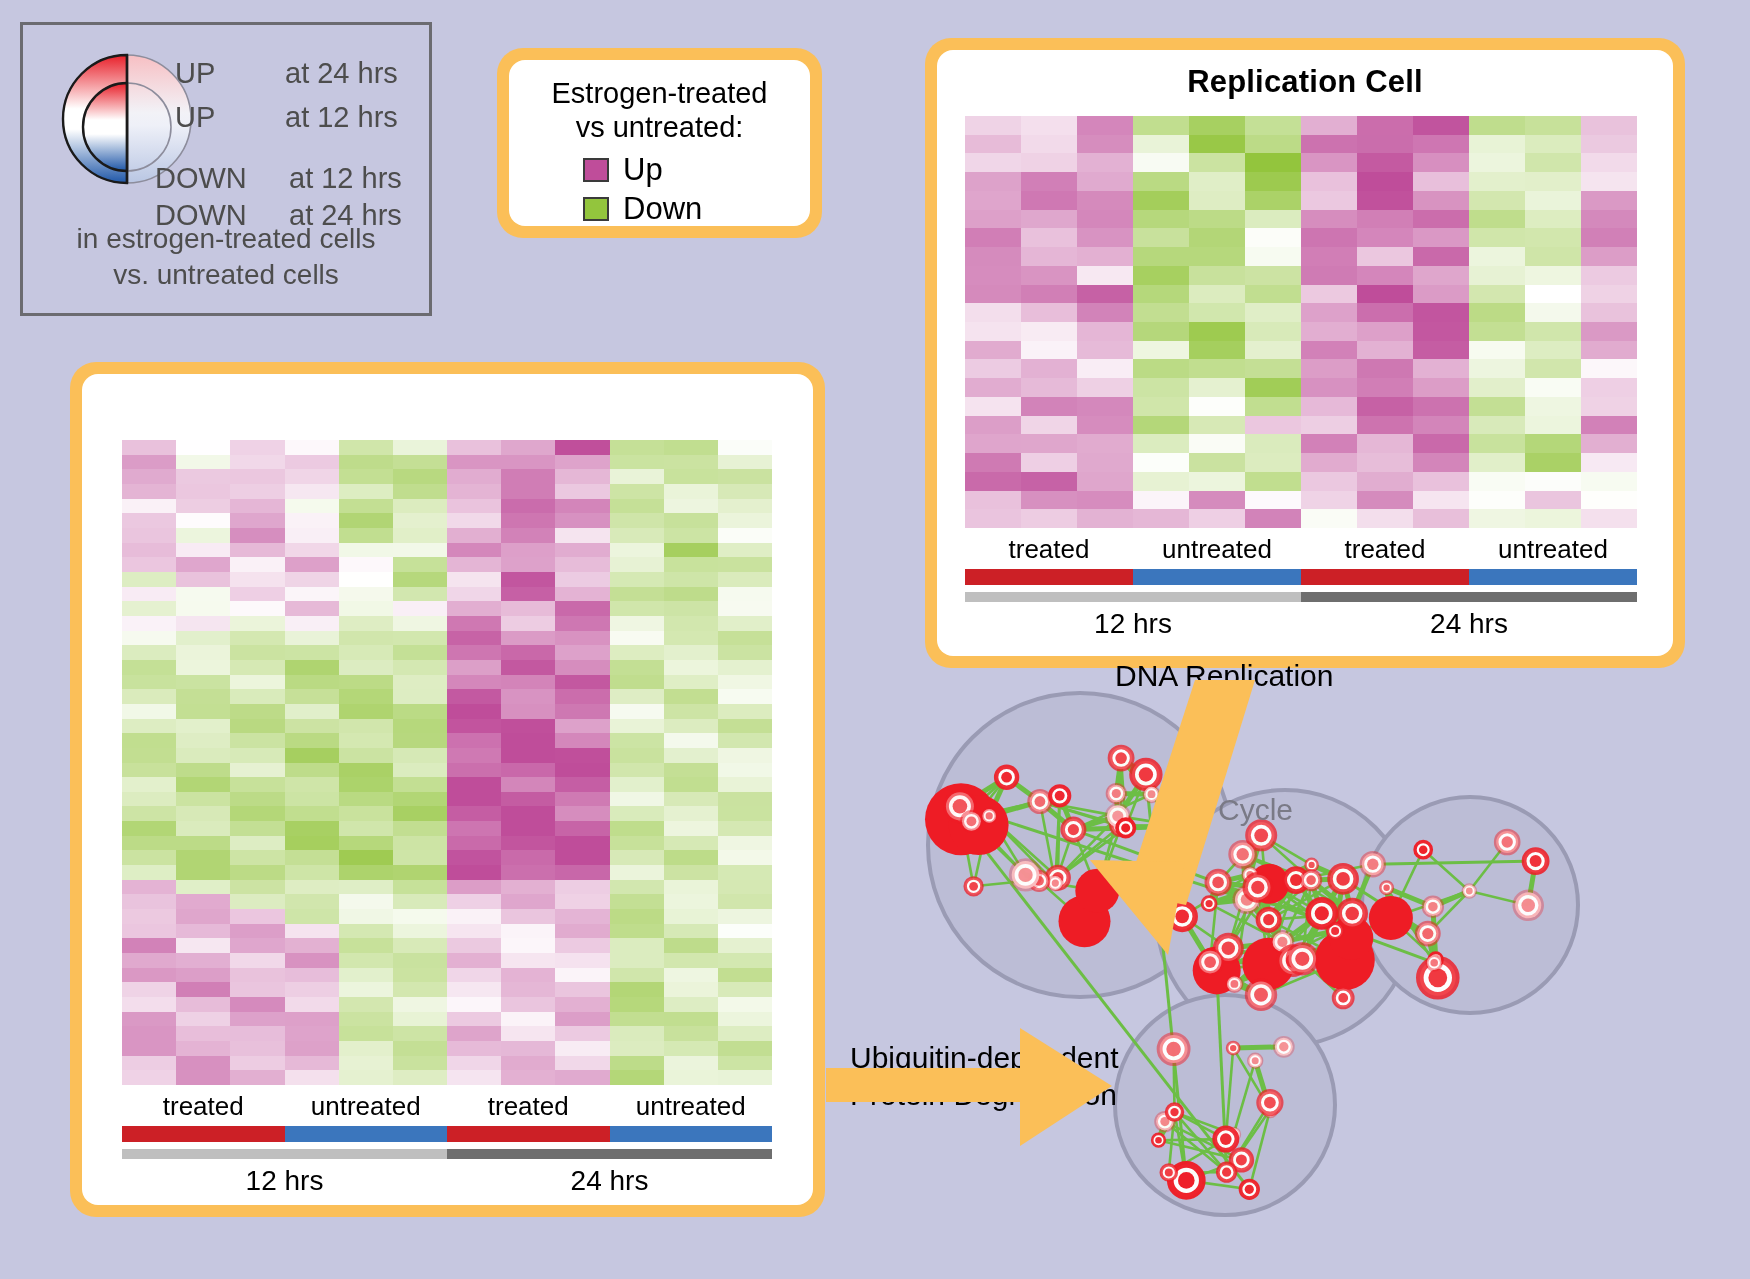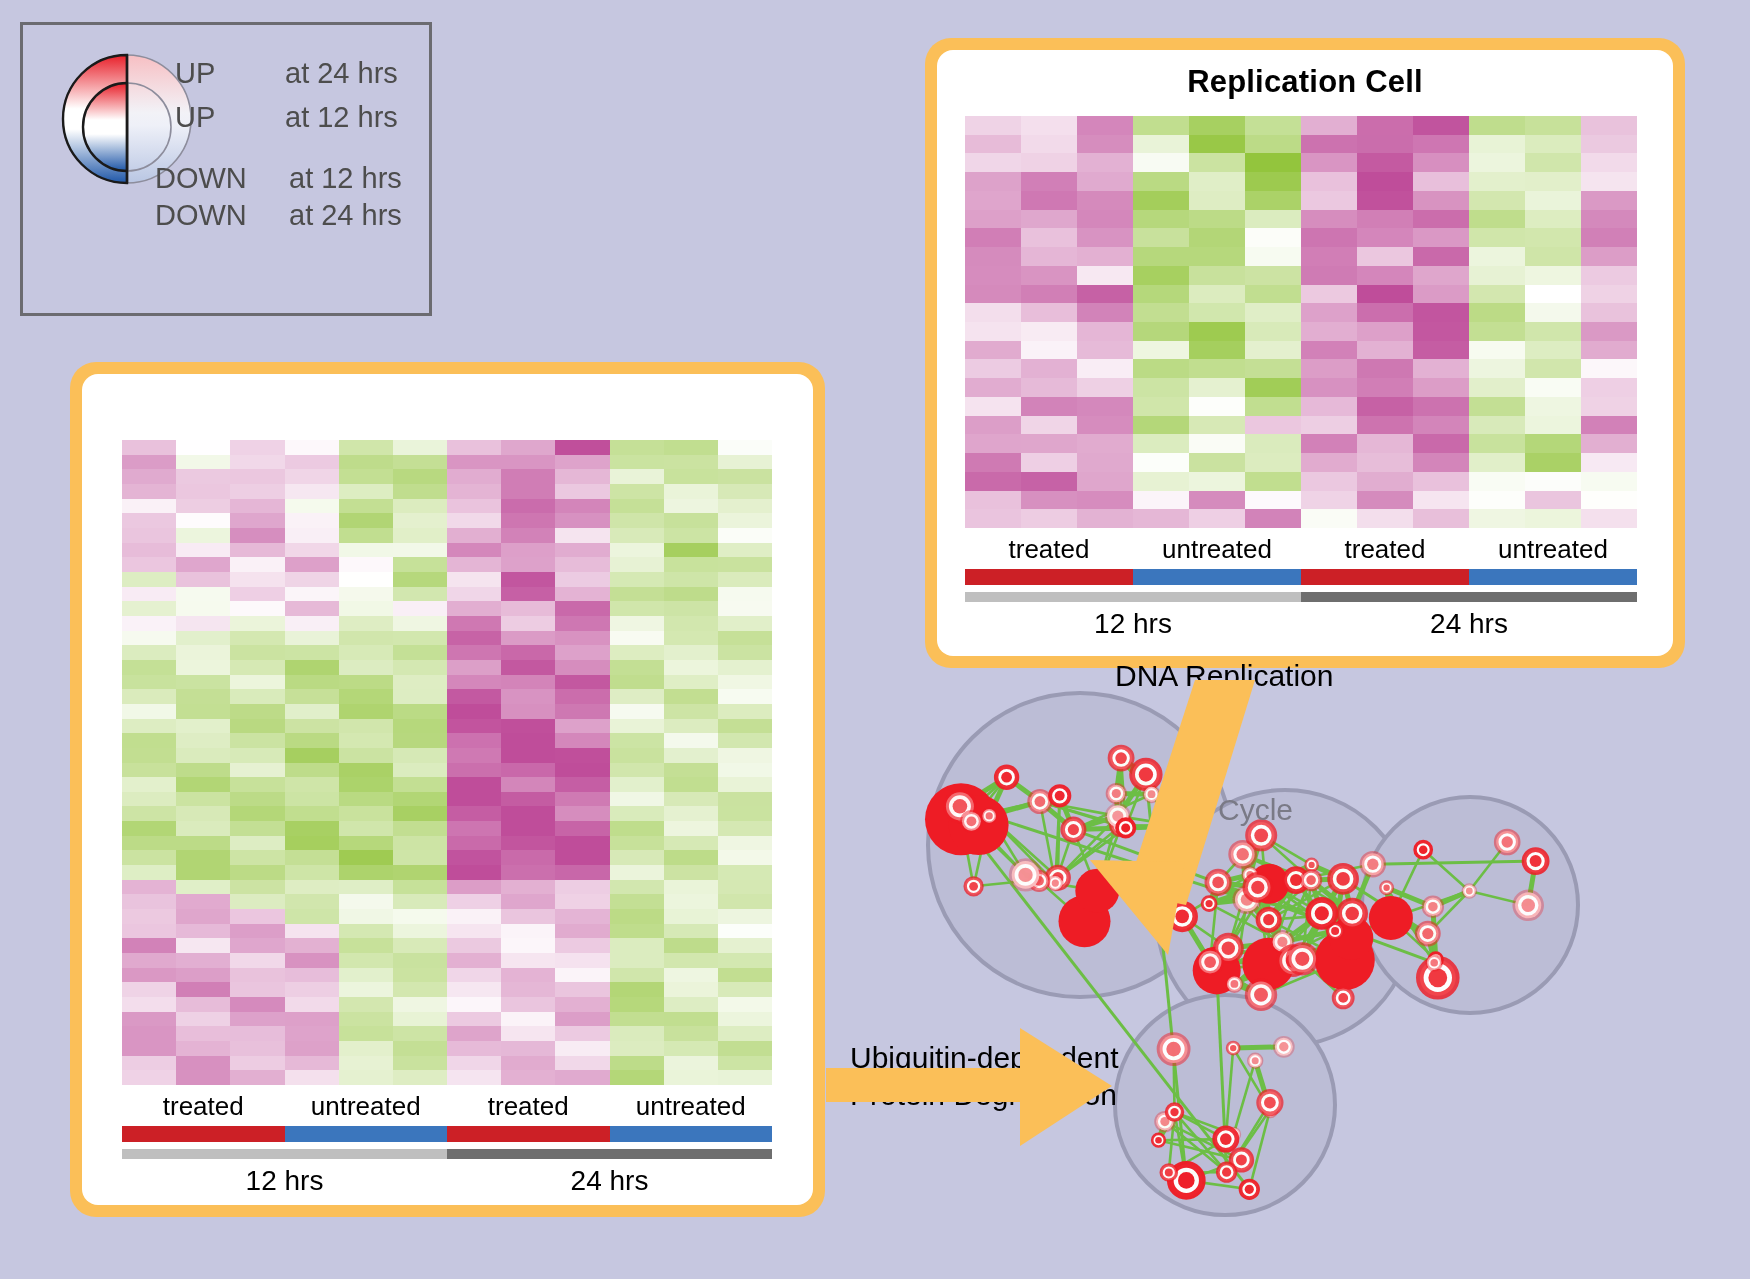--- a/index.html
+++ b/index.html
@@ -93,23 +93,43 @@
     </div>
     <span class="wheel-text" style="left:152px;top:32px;">UP</span>
     <span class="wheel-text" style="left:262px;top:32px;">at 24 hrs</span>
     <span class="wheel-text" style="left:152px;top:76px;">UP</span>
     <span class="wheel-text" style="left:262px;top:76px;">at 12 hrs</span>
     <span class="wheel-text" style="left:132px;top:137px;">DOWN</span>
     <span class="wheel-text" style="left:266px;top:137px;">at 12 hrs</span>
     <span class="wheel-text" style="left:132px;top:174px;">DOWN</span>
     <span class="wheel-text" style="left:266px;top:174px;">at 24 hrs</span>
     <div class="legend-foot">
+      <div>in estrogen-treated cells</div>
+      <div>vs. untreated cells</div>
     </div>
   </div>
 
+  <div class="panel" id="legend-est" style="background: rgb(251, 191, 88);">
+    <div class="panel-inner">
+      <div class="est-title">
+        <div>Estrogen-treated</div>
+        <div>vs untreated:</div>
+      </div>
+      <div class="est-rows">
+        <div class="est-row">
+          <span class="swatch" id="sw-up" style="background: rgb(191, 77, 154);"></span>
+          <span class="est-lab">Up</span>
+        </div>
+        <div class="est-row">
+          <span class="swatch" id="sw-down" style="background: rgb(147, 197, 61);"></span>
+          <span class="est-lab">Down</span>
+        </div>
+      </div>
+    </div>
+  </div>
 
   <div class="panel" id="panel-rf" style="background: rgb(251, 191, 88);">
     <div class="panel-inner">
       <div class="panel-title">Replication Cell</div>
       <div class="heat" id="heat-rf" style="left: 28px; top: 66px; width: 672px; height: 412px; grid-template-columns: repeat(12, 1fr); grid-template-rows: repeat(22, 1fr);">
           <div style="background:rgb(239,211,230)"></div>
           <div style="background:rgb(244,223,237)"></div>
           <div style="background:rgb(212,134,187)"></div>
           <div style="background:rgb(193,222,143)"></div>
           <div style="background:rgb(167,208,97)"></div>

